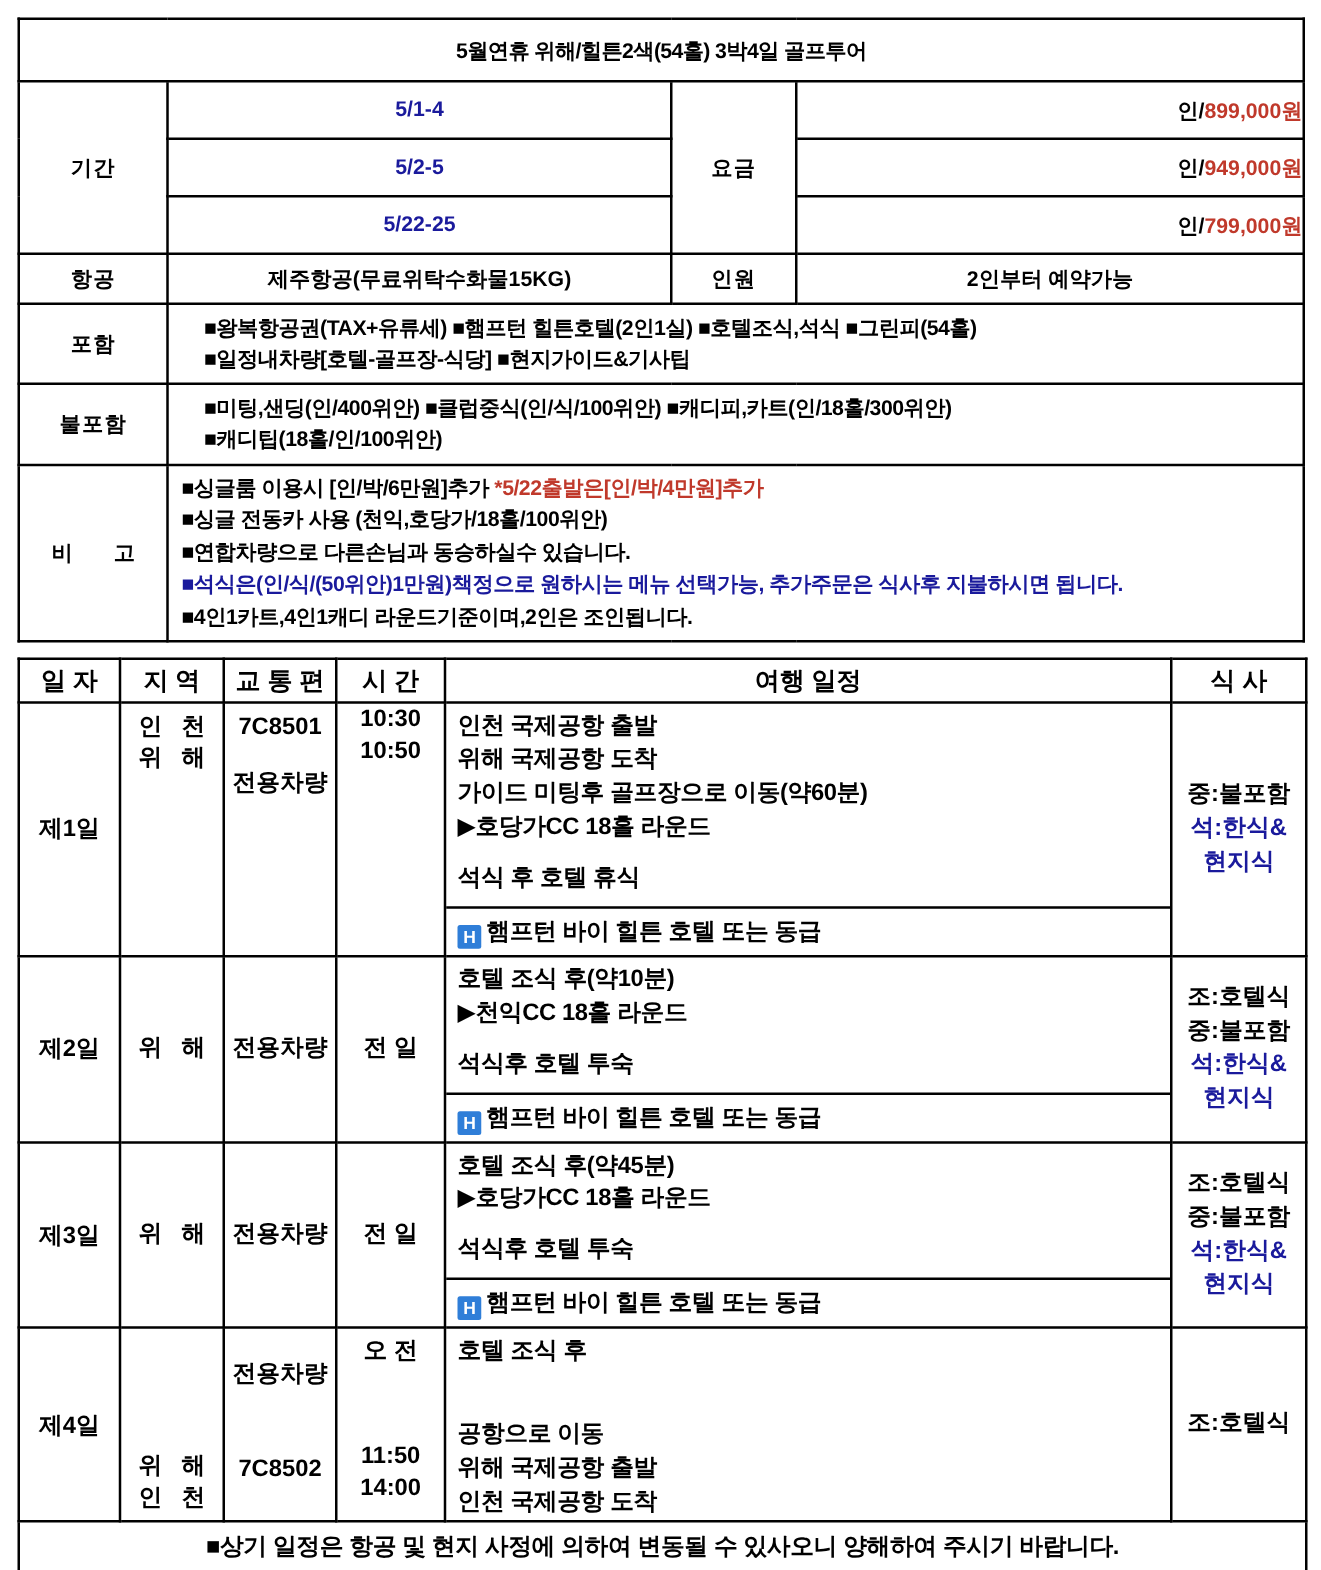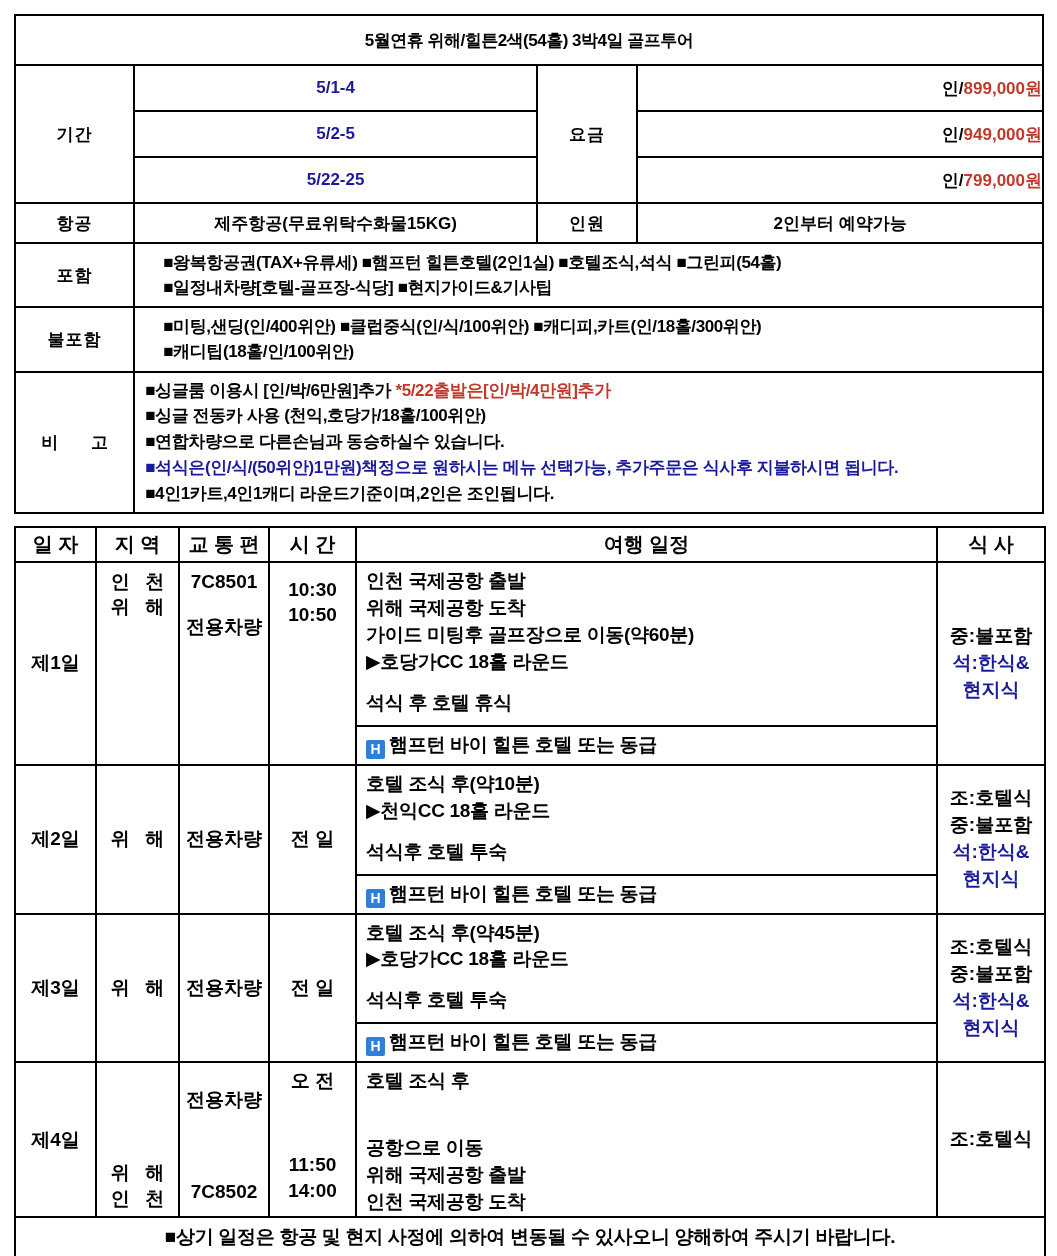--- a/index.html
+++ b/index.html
@@ -236,21 +236,21 @@
       <tr style="height:196px">
         <td class="c-day">제1일</td>
         <td class="c-area" style="vertical-align:top;padding-top:6px">
           <div>인  천</div>
           <div>위  해</div>
         </td>
         <td class="c-trans" style="vertical-align:top;padding-top:6px">
           <div style="line-height:1.35">7C8501</div>
           <div style="line-height:1.35;margin-top:20px">전용차량</div>
         </td>
-        <td class="c-time" style="vertical-align:top;padding-top:14px">
+        <td class="c-time" style="vertical-align:top;padding-top:0">
           <div>10:30</div>
           <div>10:50</div>
         </td>
         <td class="sched">
           <div class="sched-inner">
             <div>인천 국제공항 출발</div>
             <div>위해 국제공항 도착</div>
             <div>가이드 미팅후 골프장으로 이동(약60분)</div>
             <div>▶호당가CC   18홀 라운드</div>
             <div class="spacer-line"></div>
@@ -328,21 +328,21 @@
       </tr>
 
       <tr style="height:142px">
         <td class="c-day">제4일</td>
         <td class="c-area" style="vertical-align:bottom;padding-bottom:5px">
           <div>위  해</div>
           <div>인  천</div>
         </td>
         <td class="c-trans" style="vertical-align:top;padding-top:24px">
           <div style="line-height:1.35">전용차량</div>
-          <div style="line-height:1.35;margin-top:66px">7C8502</div>
+          <div style="line-height:1.35;margin-top:50px">7C8502</div>
         </td>
         <td class="c-time" style="vertical-align:top;padding-top:5px">
           <div>오 전</div>
           <div style="margin-top:58px">11:50</div>
           <div>14:00</div>
         </td>
         <td class="sched">
           <div class="sched-inner">
             <div>호텔 조식 후</div>
             <div style="height:40px"></div>

